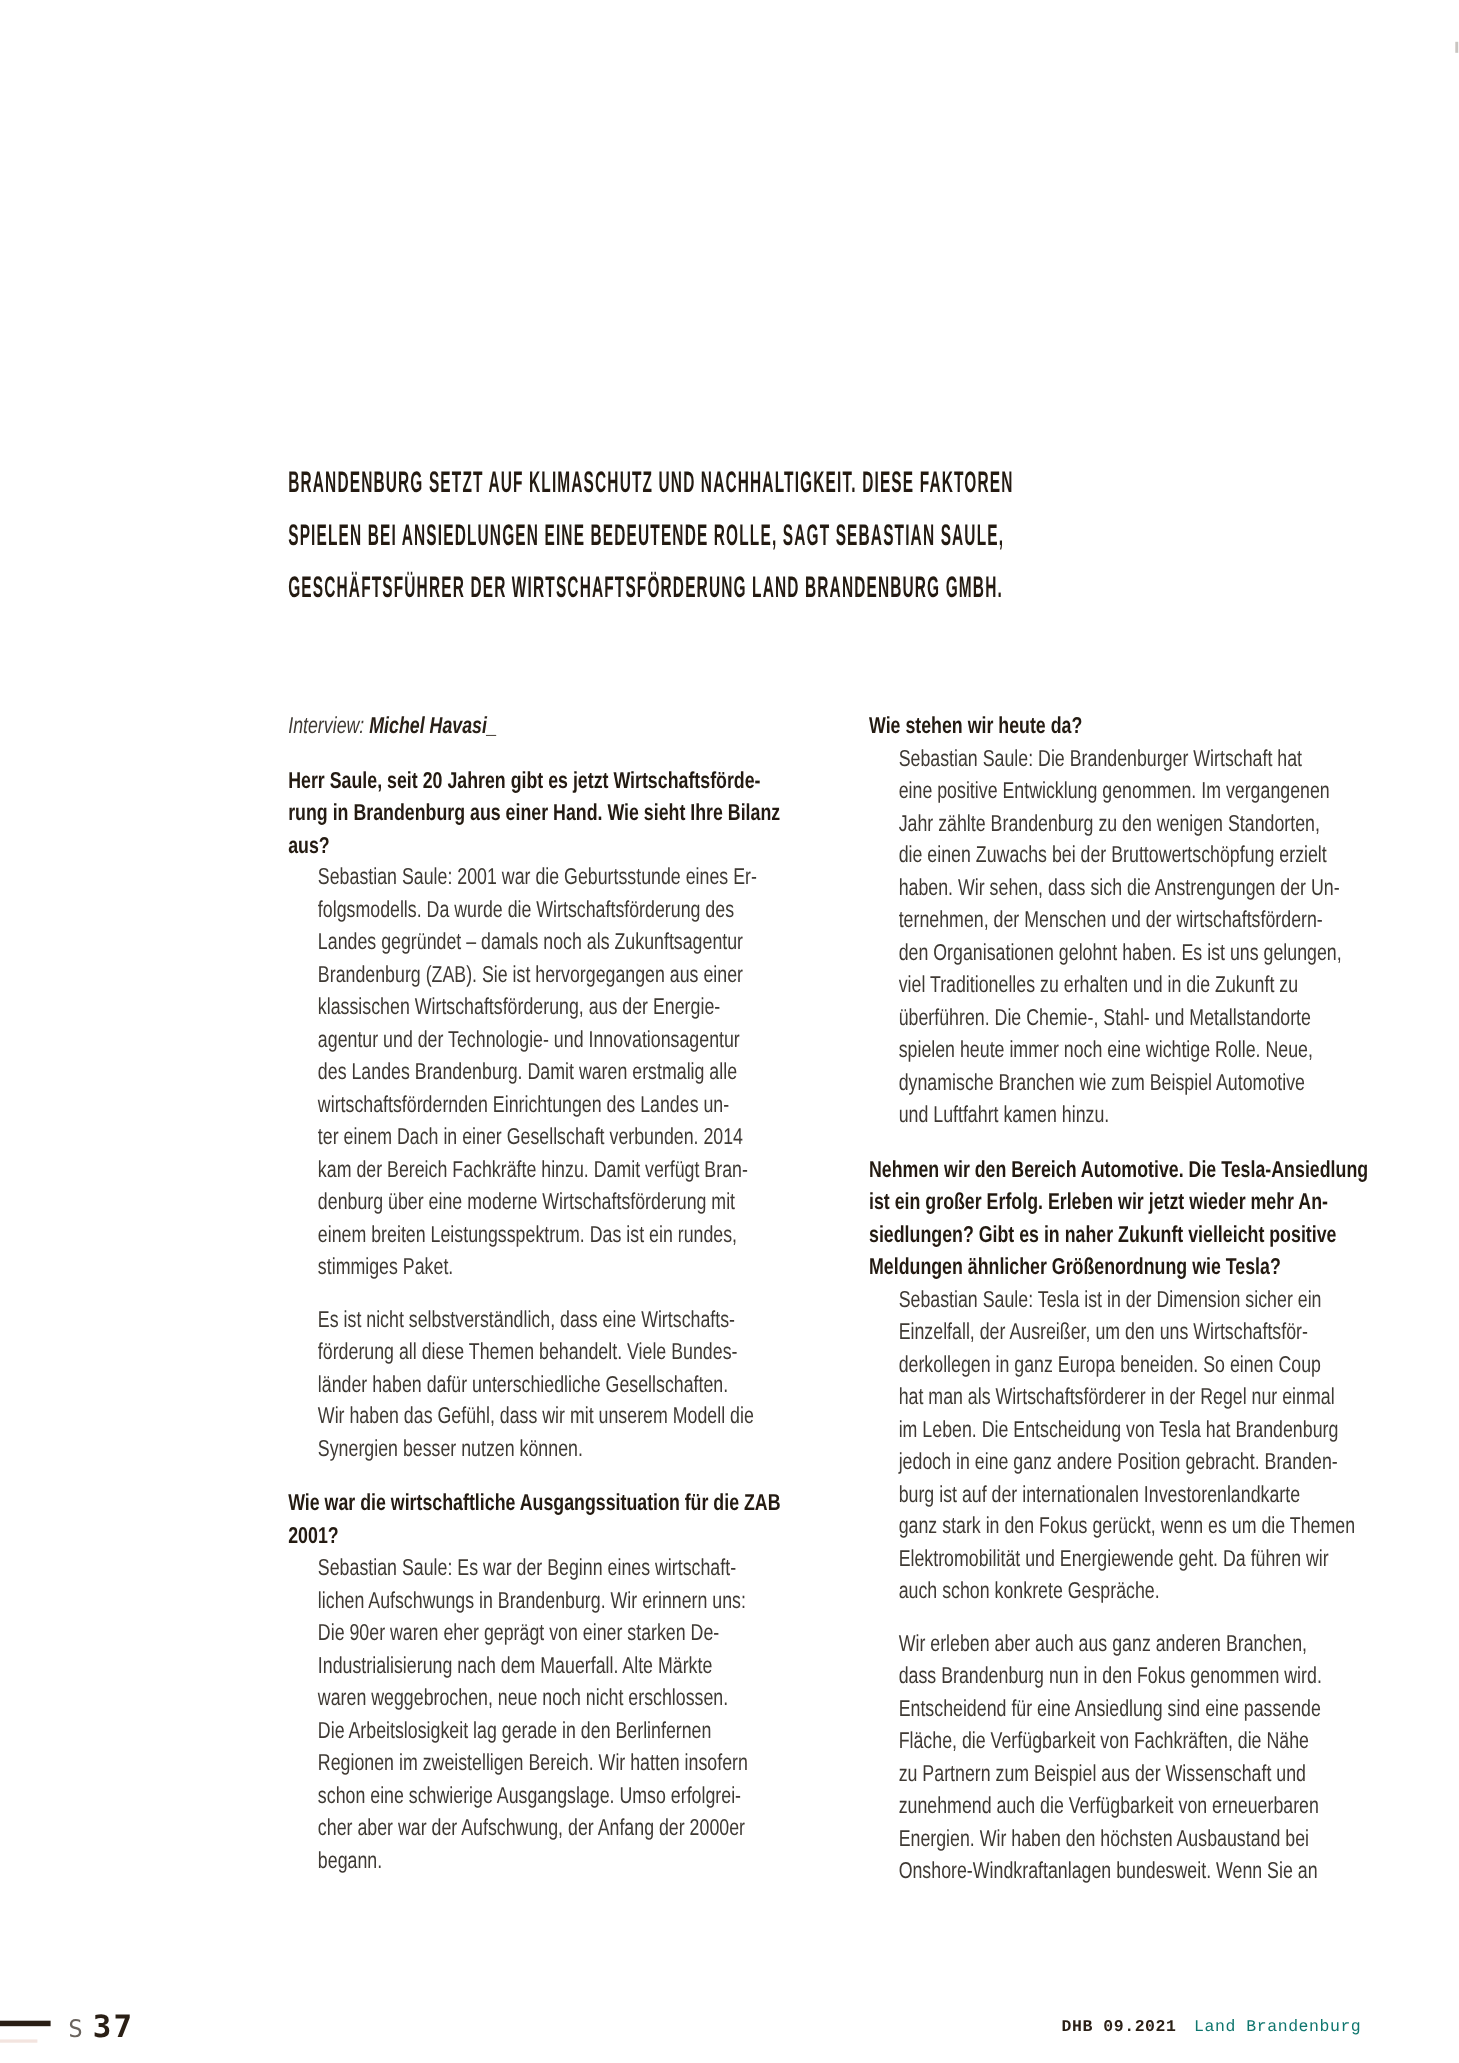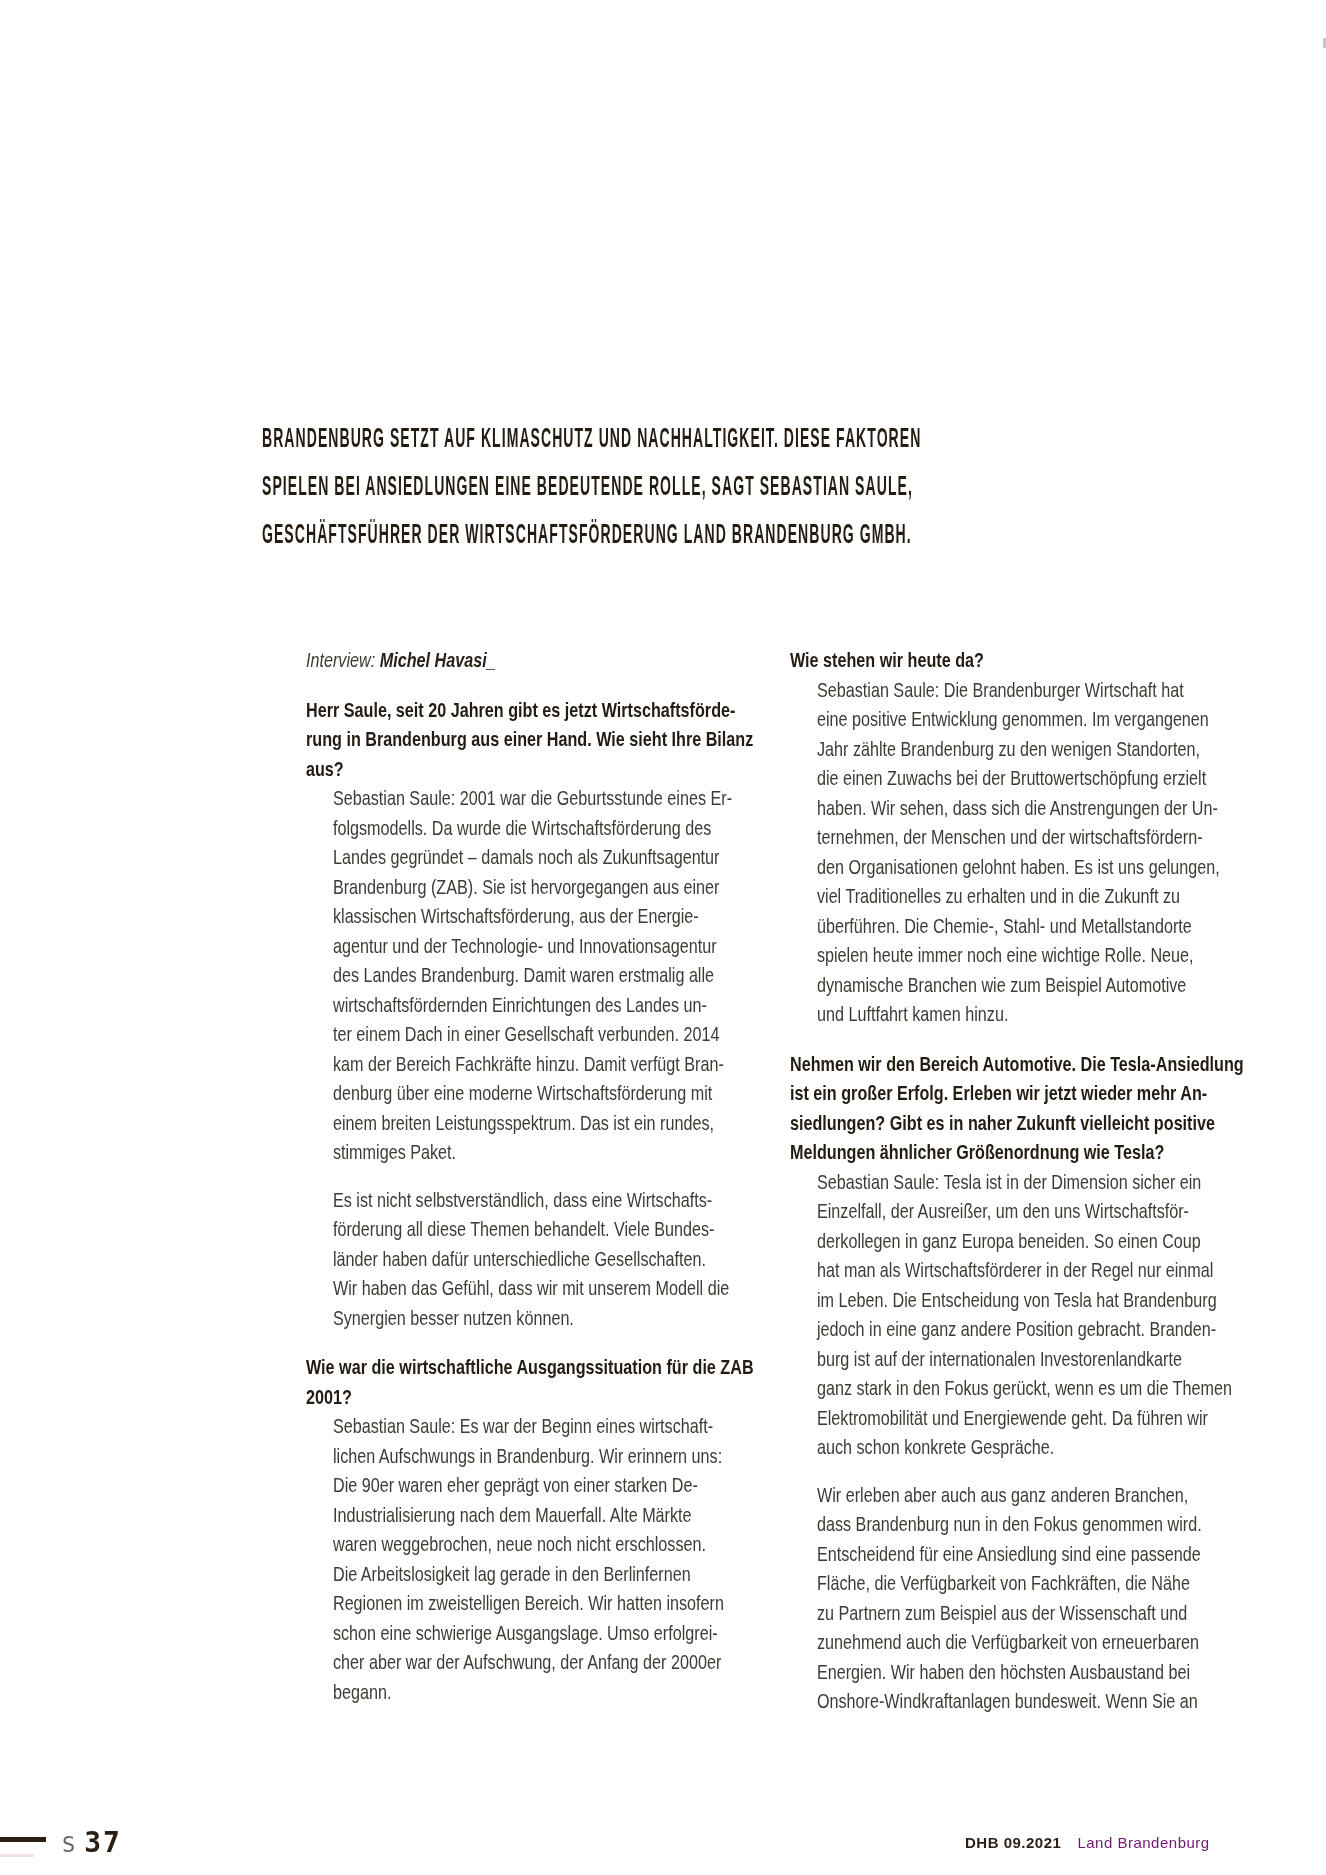--- a/index.html
+++ b/index.html
@@ -19,21 +19,21 @@
   }
   
   .subheading{
     position:absolute;left:262px;top:414px;
     font-size:27px;line-height:48px;font-weight:bold;
     letter-spacing:2px;color:#241b12;white-space:pre-line;
     width:200%;transform:scaleX(0.52);transform-origin:0 0;
   }
   
   .col{position:absolute;top:645px;}
-  .col-left{left:262px;width:476px;margin-left:44px;}
+  .col-left{left:262px;width:476px;}
   .col-right{left:790px;width:481px;}
   .col > div{
     white-space:pre-line;
     font-size:21px;line-height:29.5px;
     width:130%;transform:scaleX(0.77);transform-origin:0 0;
   }
   .interview{color:#3f3a34;font-style:italic;font-size:19px;margin-bottom:20px;}
   .interview .author{font-weight:bold;color:#2a2118;}
   .question{font-weight:bold;color:#241b12;margin-top:20px;}
   .col > div:first-child{margin-top:0;}
@@ -43,26 +43,26 @@
   .footer-rule{position:absolute;left:0;top:1837px;width:46px;height:5px;background:#2a1f15;}
   .footer-left{
     position:absolute;left:62px;top:1826px;
     font-family:"DejaVu Sans Mono",monospace;
     display:flex;align-items:baseline;gap:9px;
   }
   .footer-left .s{font-size:22px;color:#6a645e;}
   .footer-left .num{font-size:28px;font-weight:bold;color:#2a1f15;letter-spacing:2px;}
   .footer-right{
     position:absolute;left:965px;top:1834px;
-    font-family:Liberation Sans, sans-serif;
+    font-family:Liberation Mono, monospace;
     font-size:15px;letter-spacing:0.5px;
     display:flex;align-items:baseline;gap:16px;
   }
   .footer-right .issue{font-weight:bold;color:#2a1f15;}
-  .footer-right .region{color:#701a75;}
+  .footer-right .region{color:#0f766e;}
   
   .edge-tick{position:absolute;right:0;top:38px;width:3px;height:10px;background:#c9c5c1;}
   .corner-sliver{position:absolute;left:0;top:1854px;width:34px;height:3px;background:#f3e4df;}
 </style>
 </head>
 <body>
 
 <div class="page">
 
 

